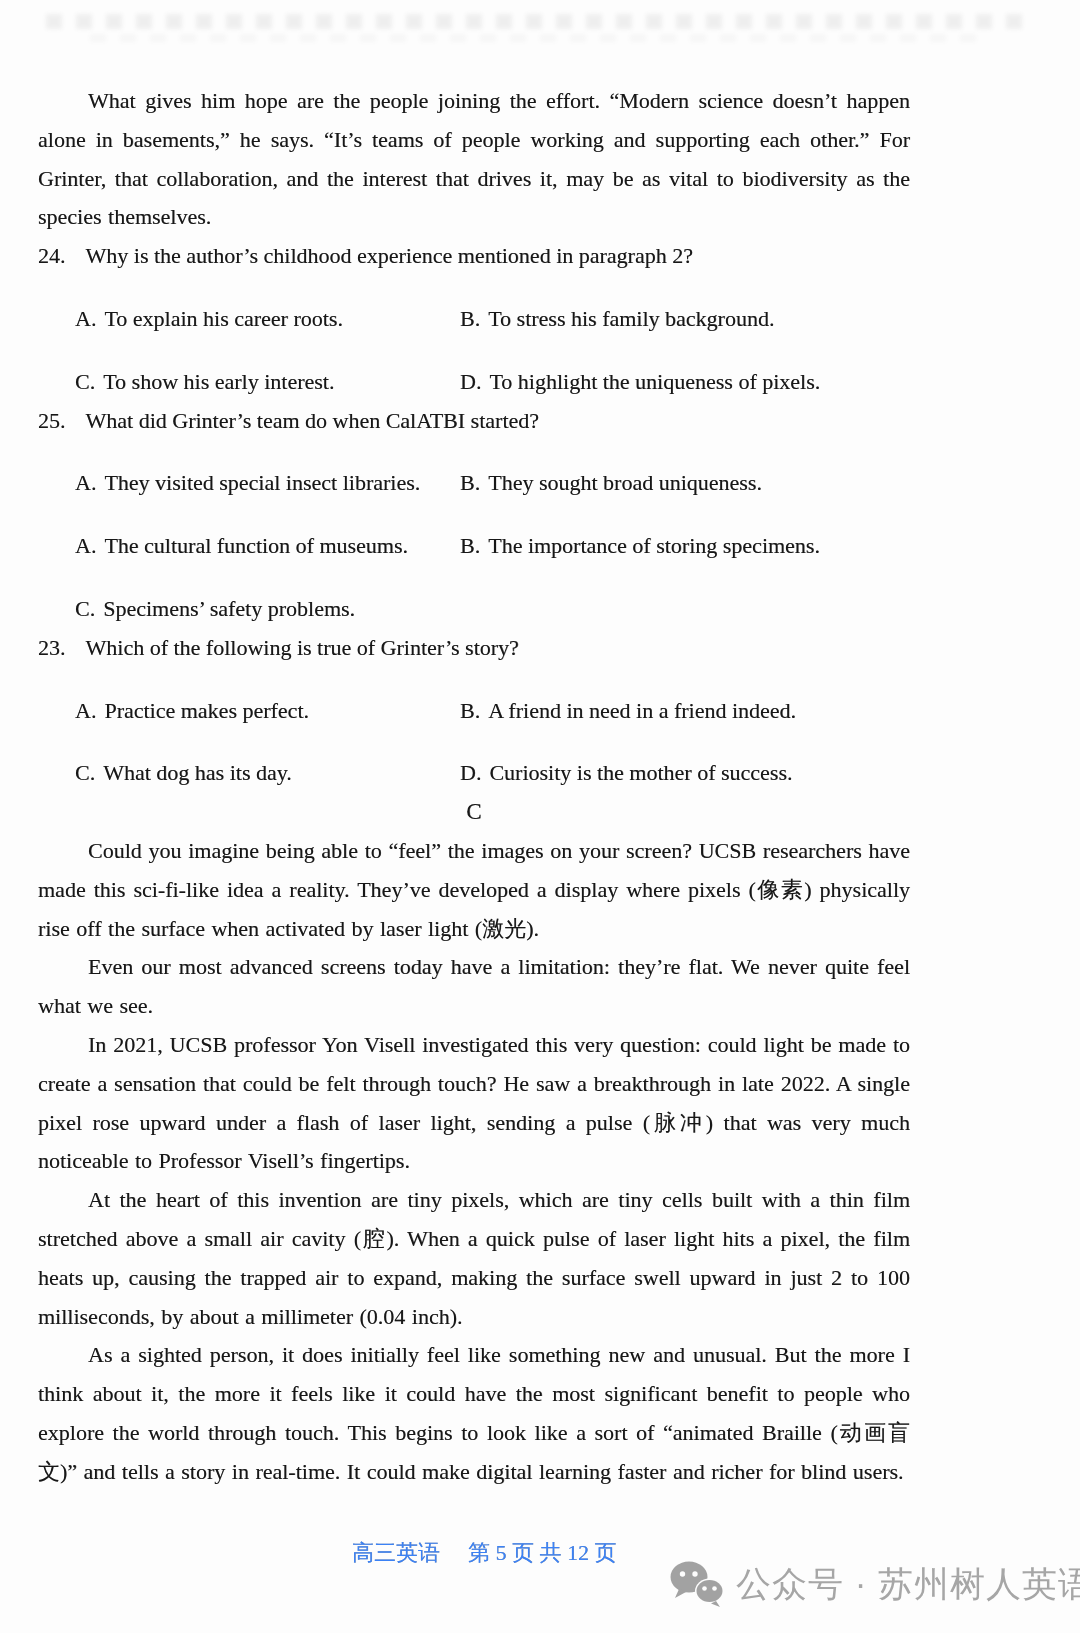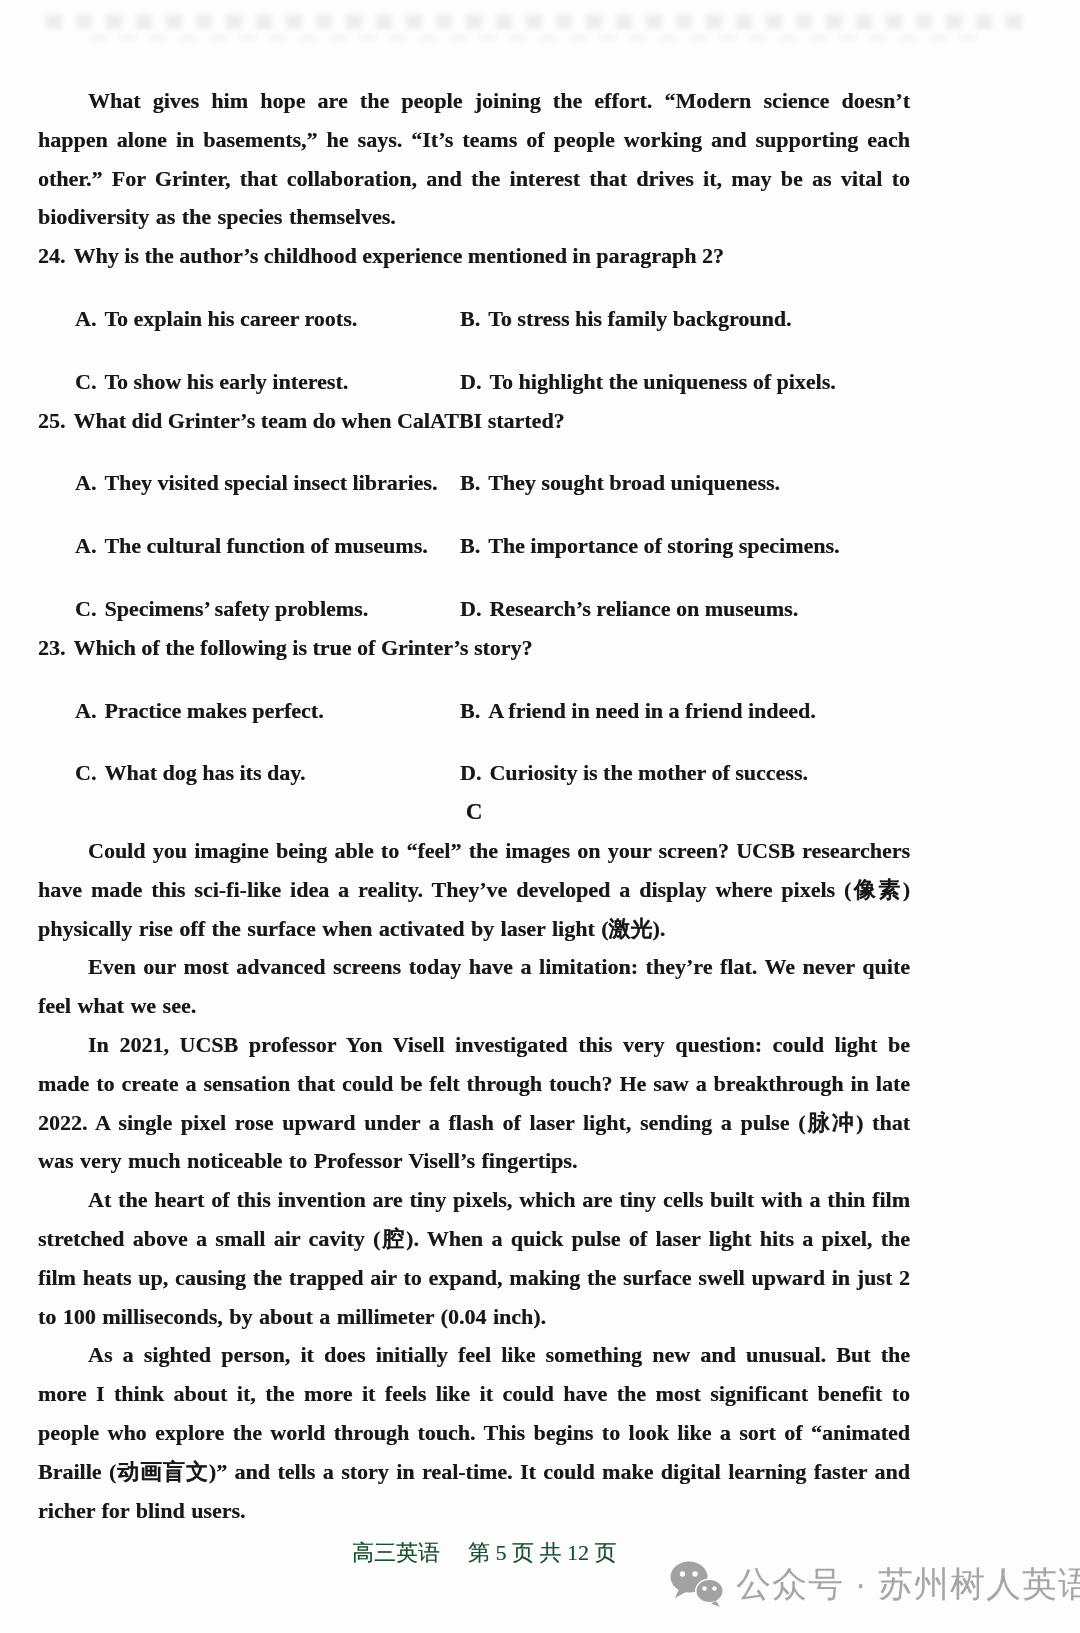--- a/index.html
+++ b/index.html
@@ -26,50 +26,49 @@
   .bleed-2 { left: 90px; top: 34px; width: 900px; height: 8px;  opacity: 0.04; }
 
   .text-block {
     position: absolute;
     left: 38px;
     top: 82px;
     width: 872px;
     font-size: 22px;
     line-height: 38.8px;
     text-shadow: 0.3px 0.3px 0.6px rgba(0,0,0,0.45);
-    font-weight: bold;
   }
   p.body-par {
     margin: 0;
     text-align: justify;
     text-indent: 50px;
     word-spacing: 1px;
   }
   .q-line {
     white-space: nowrap;
   }
-  .q-num { margin-right: 8px; }
+  .q-num { margin-right: 20px; }
   .stray { margin-left: 14px; font-size: 18px; }
   .options-row {
     display: grid;
     grid-template-columns: 385px 1fr;
     padding-left: 37px;
   }
   .option { white-space: nowrap; margin-top: 24px; }
   .opt-label { margin-right: 8px; }
   .section-heading {
     text-align: center;
     font-size: 23px;
   }
   .footer {
     position: absolute;
     left: 352px;
     top: 1538px;
     font-size: 22px;
-    color: #14532d;
+    color: #3b82f6;
     display: flex;
     gap: 28px;
     text-shadow: 0.3px 0.3px 0.6px rgba(0,0,0,0.4);
     white-space: nowrap;
   }
   .watermark {
     position: absolute;
     left: 668px;
     top: 1560px;
     display: flex;
@@ -113,21 +112,20 @@
     </div>
   </div>
 
   <div>
     <div class="options-row">
       <div class="option"><span class="opt-label">A.</span><span>The cultural function of museums.</span></div>
       <div class="option"><span class="opt-label">B.</span><span>The importance of storing specimens.</span></div>
     </div>
     <div class="options-row">
       <div class="option"><span class="opt-label">C.</span><span>Specimens’ safety problems.</span></div>
-      <div class="option"><span class="opt-label">D.</span><span>Research’s reliance on museums.</span></div>
     </div>
   </div>
 
   <div>
     <div class="q-line"><span class="q-num">23.</span><span>Which of the following is true of Grinter’s story?</span></div>
     <div class="options-row">
       <div class="option"><span class="opt-label">A.</span><span>Practice makes perfect.</span></div>
       <div class="option"><span class="opt-label">B.</span><span>A friend in need in a friend indeed.</span></div>
     </div>
     <div class="options-row">

